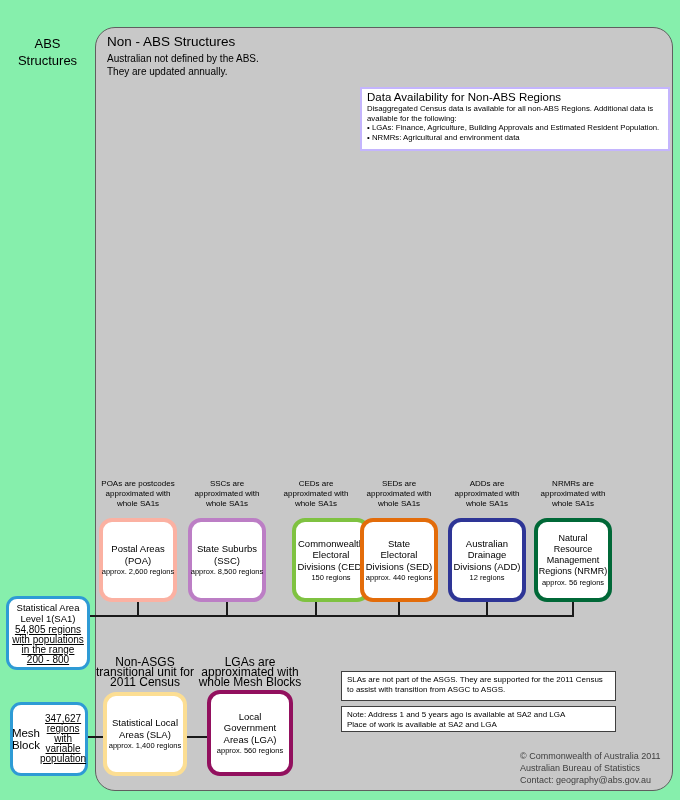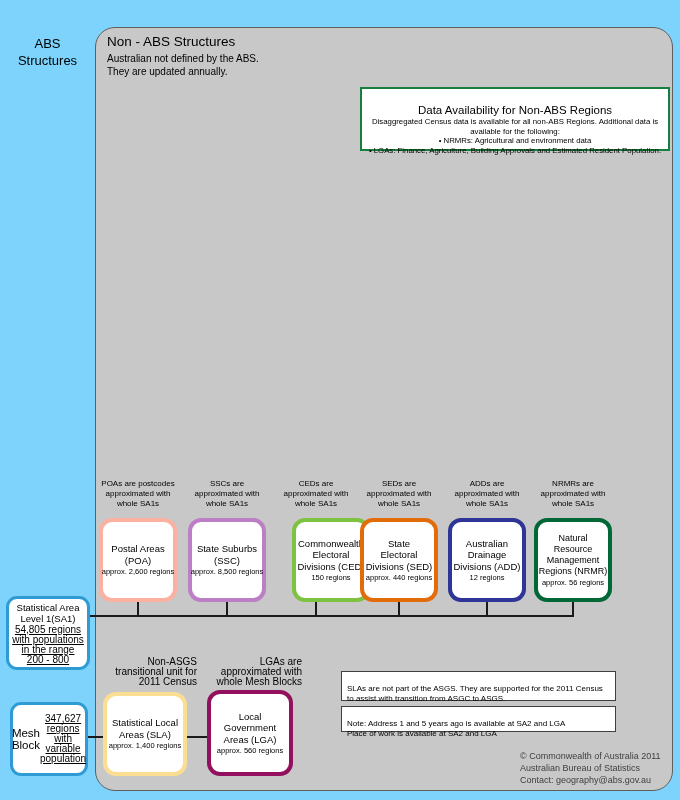--- a/index.html
+++ b/index.html
@@ -1,20 +1,20 @@
 <!DOCTYPE html>
 <html><head>
 <meta charset="utf-8">
 <style>
   html, body { margin: 0; padding: 0; background: #ffffff; }
   .canvas {
     position: relative;
     width: 680px;
     height: 800px;
-    background: #7dd3fc;
+    background: #86efac;
     font-family: "Liberation Sans", "DejaVu Sans", sans-serif;
     color: #000000;
     overflow: hidden;
   }
   .pre { white-space: pre-line; }
 
   
   .abs-label {
     position: absolute; left: 0px; top: 35px; width: 95px;
     text-align: center; font-size: 13px; line-height: 17px;
@@ -25,35 +25,34 @@
     position: absolute; left: 95px; top: 27px; width: 578px; height: 764px;
     background: #c8c8c8; border: 1px solid #5f5f5f; border-radius: 20px;
     box-sizing: border-box;
   }
   .main-title { position: absolute; left: 107px; top: 34px; font-size: 13.5px; }
   .main-sub   { position: absolute; left: 107px; top: 52px; font-size: 10px; line-height: 13px; }
 
   
   .avail-box {
     position: absolute; left: 360px; top: 87px; width: 310px; height: 64px;
-    background: #ffffff; border: 2px solid #15803d; box-sizing: border-box;
-    padding: 15px 5px;
-    text-align: center;
+    background: #ffffff; border: 2px solid #c4b5fd; box-sizing: border-box;
+    padding: 2px 5px;
   }
   .avail-title { font-size: 11.5px; margin-bottom: 1px; }
   .avail-body, .avail-bullet { font-size: 7.8px; line-height: 9.6px; }
 
   
   .caption {
     position: absolute; top: 479px; width: 104px;
     text-align: center; font-size: 8px; line-height: 10px;
   }
   .caption2 {
     position: absolute; top: 657px; width: 104px;
-    text-align: right; font-size: 10px; line-height: 10px;
+    text-align: center; font-size: 12px; line-height: 10px;
   }
 
   
   .rbox {
     position: absolute; box-sizing: border-box;
     background: #ffffff; border: 4px solid #888888; border-radius: 13px;
     display: flex; flex-direction: column; align-items: center; justify-content: center;
     text-align: center;
   }
   .rbox.row1 { top: 518px; width: 78px; height: 84px; }
@@ -78,21 +77,21 @@
 
   
   .hline, .vline { position: absolute; background: #1a1a1a; }
   .hline { height: 2px; }
   .vline { width: 2px; }
 
   
   .note-box {
     position: absolute; left: 341px; width: 275px;
     background: #ffffff; border: 1px solid #3f3f3f; box-sizing: border-box;
-    padding: 12px 5px; font-size: 8px; line-height: 10px;
+    padding: 3px 5px; font-size: 8px; line-height: 10px;
   }
 
   
   .footer {
     position: absolute; left: 520px; top: 750px;
     font-size: 9px; line-height: 12px; color: #404040;
   }
 </style>
 </head>
 <body>
@@ -103,22 +102,22 @@
 Structures</div>
 
   <div class="main-box"></div>
   <div class="main-title">Non - ABS Structures</div>
   <div class="main-sub pre">Australian not defined by the ABS.
 They are updated annually.</div>
 
   <div class="avail-box">
     <div class="avail-title">Data Availability for Non-ABS Regions</div>
     <div class="avail-body">Disaggregated Census data is available for all non-ABS Regions. Additional data is available for the following:</div>
+    <div class="avail-bullet">• LGAs: Finance, Agriculture, Building Approvals and Estimated Resident Population.</div>
     <div class="avail-bullet">• NRMRs: Agricultural and environment data</div>
-    <div class="avail-bullet">• LGAs: Finance, Agriculture, Building Approvals and Estimated Resident Population.</div>
   </div>
 
   <div class="caption pre" style="left:86px">POAs are postcodes
 approximated with
 whole SA1s</div>
   <div class="caption pre" style="left:175px">SSCs are
 approximated with
 whole SA1s</div>
   <div class="caption pre" style="left:264px">CEDs are
 approximated with

